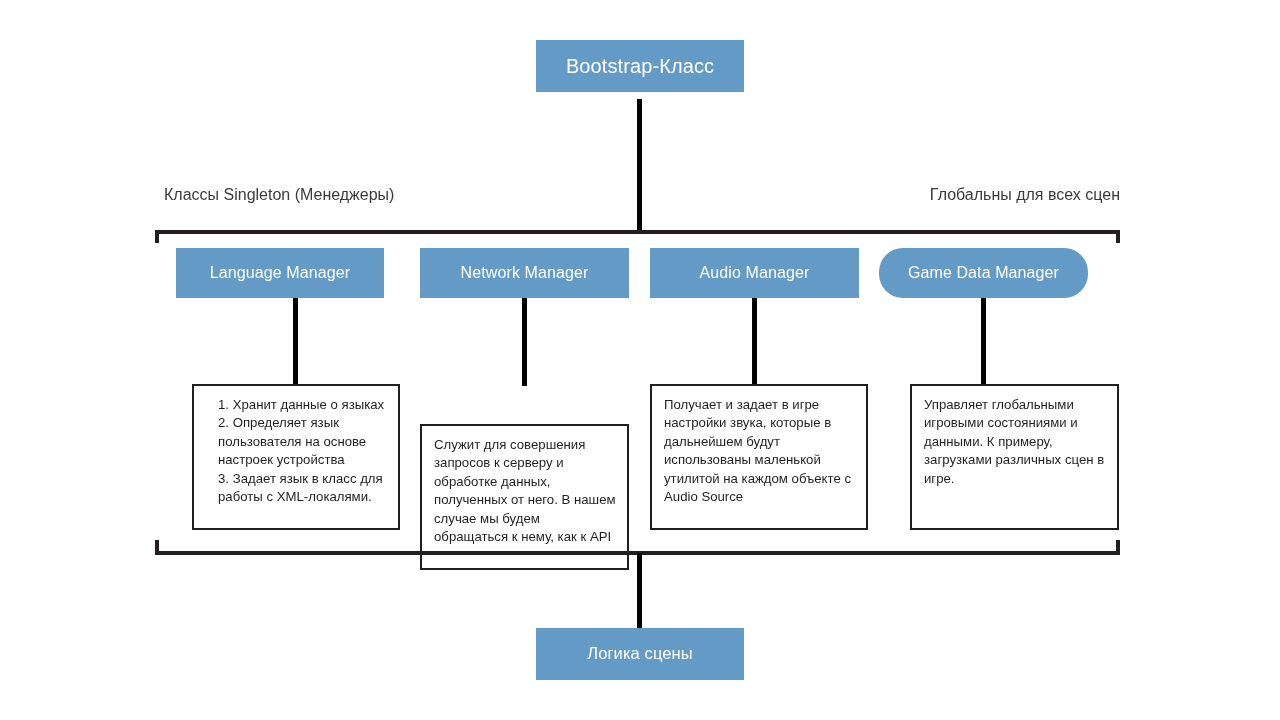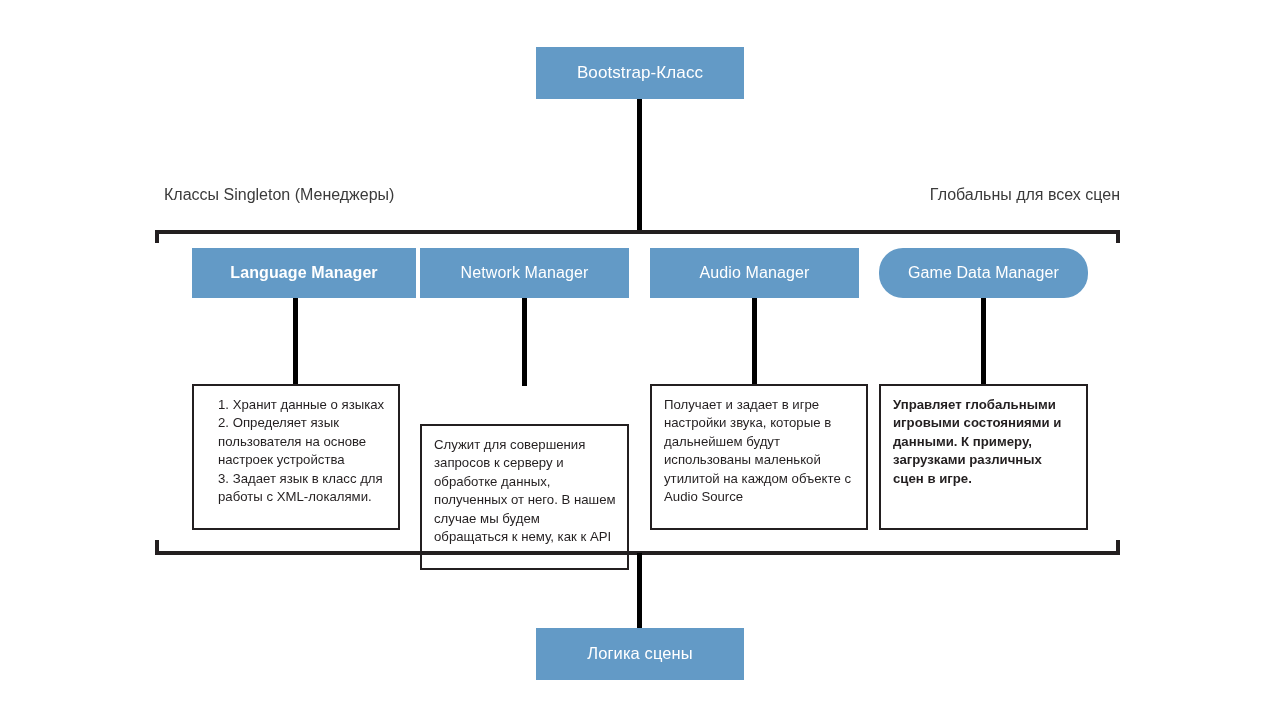--- a/index.html
+++ b/index.html
@@ -29,24 +29,24 @@
     display: flex;
     align-items: center;
     justify-content: center;
     font-size: 17px;
     font-weight: 400;
     letter-spacing: 0.1px;
     line-height: 1.2;
     text-align: center;
     box-sizing: border-box;
   }
-  .blue-box.top    { left: 536px; top: 47px;  width: 208px; height: 52px; font-size: 17px; }
+  .blue-box.top    { left: 536px; top: 40px;  width: 208px; height: 52px; font-size: 20px; }
   .blue-box.bottom { left: 536px; top: 628px; width: 208px; height: 52px; font-size: 16.5px; }
   .mgr-box { top: 248px; height: 50px; font-size: 16px; }
-  .mgr-box.m1 { left: 192px;  width: 224px; font-weight: bold; }
+  .mgr-box.m1 { left: 176px;  width: 208px; }
   .mgr-box.m2 { left: 420px;  width: 209px; }
   .mgr-box.m3 { left: 650px;  width: 209px; }
   .mgr-box.m4 { left: 879px;  width: 209px; border-radius: 24px; }
 
   
   .desc-box {
     position: absolute;
     top: 384px;
     height: 146px;
     border: 2px solid #231f20;
@@ -55,21 +55,21 @@
     padding: 10px 11px 8px 12px;
     font-size: 13.2px;
     line-height: 1.40;
     color: #231f20;
     white-space: pre-line;
     overflow: hidden;
   }
   .desc-box.d1 { left: 192px; width: 208px; padding-left: 24px; }
   .desc-box.d2 { left: 420px; width: 209px; margin-top: 40px; }
   .desc-box.d3 { left: 650px; width: 218px; }
-  .desc-box.d4 { left: 879px; width: 209px; font-weight: bold; }
+  .desc-box.d4 { left: 910px; width: 209px; }
 
   
   .vline {
     position: absolute;
     background: #000000;
     width: 5px;
   }
   .hline {
     position: absolute;
     background: #231f20;

